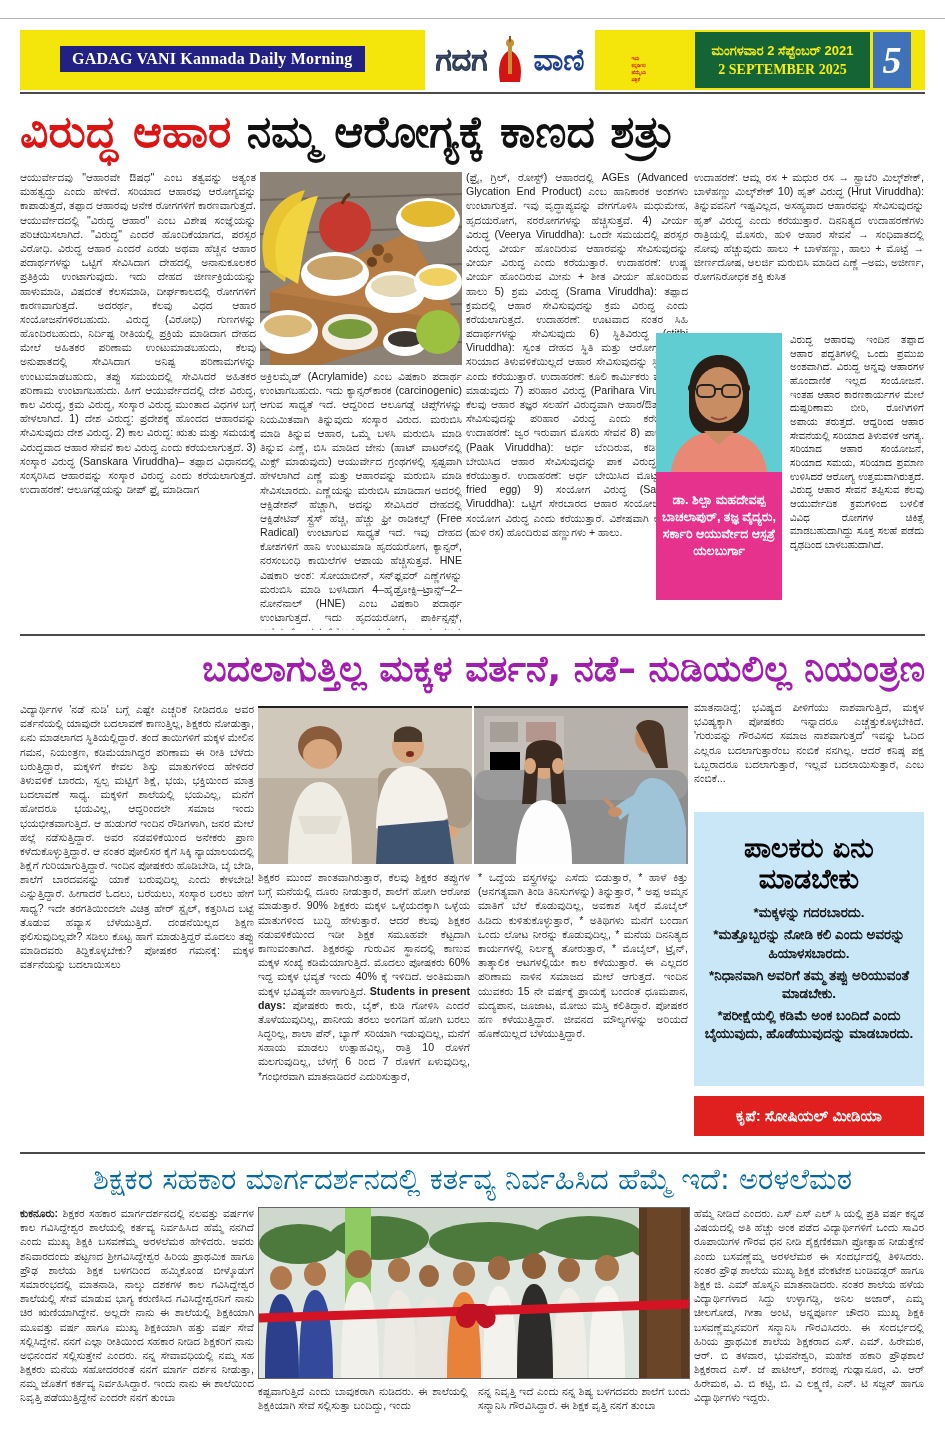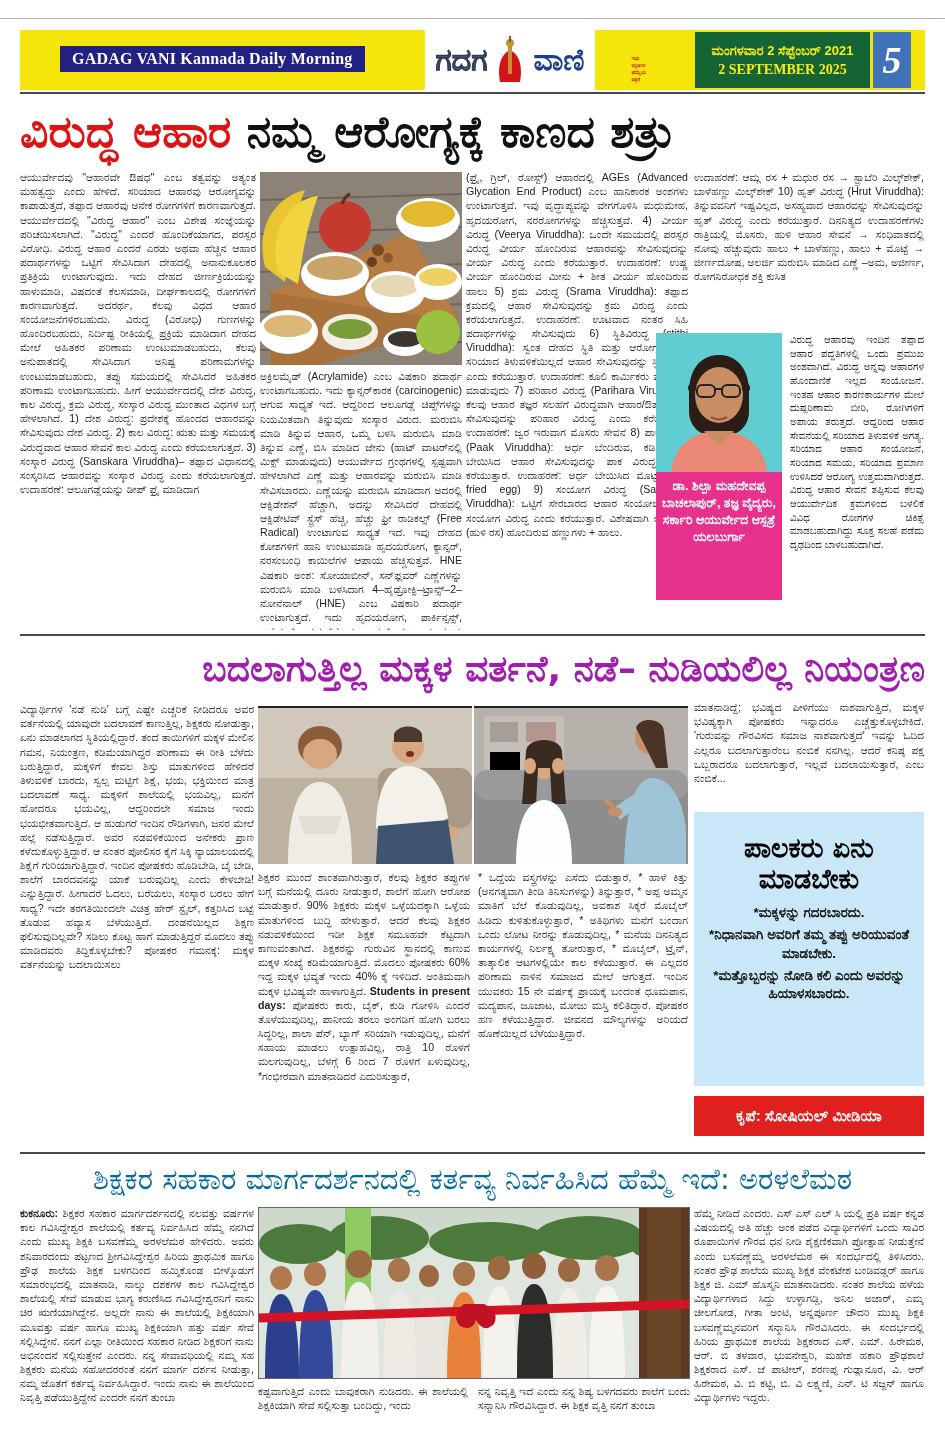--- a/index.html
+++ b/index.html
@@ -38,21 +38,21 @@
           font-family:"DejaVu Sans",sans-serif;white-space:nowrap;}
   
   .coltxt{position:absolute;font-size:10.6px;line-height:1.34;text-align:justify;
           color:#222;overflow:hidden;}
   .lead{font-weight:bold;}
   .svgph{position:absolute;overflow:hidden;}
   .svgph svg{display:block;}
   
   .doccap{position:absolute;left:656px;top:472px;width:126px;height:128px;background:#e6318d;
           color:#fff;font-weight:bold;font-size:12.5px;line-height:1.35;text-align:center;
-          padding:6px 4px;box-sizing:border-box;}
+          padding:20px 4px;box-sizing:border-box;}
   
   .bluebox{position:absolute;left:694px;top:812px;width:230px;height:274px;background:#c9e7f6;
            box-sizing:border-box;padding:20px 8px;text-align:center;overflow:hidden;}
   .bluebox .bt{font-size:27px;font-weight:bold;line-height:1.15;color:#000;
                font-family:"DejaVu Sans",sans-serif;margin-bottom:10px;}
   .bluebox .bp{font-size:13.5px;font-weight:bold;line-height:1.35;color:#111;margin:4px 0;}
   .redbox{position:absolute;left:694px;top:1096px;width:230px;height:40px;background:#e01f1f;
           color:#fff;font-weight:bold;font-size:15px;display:flex;align-items:center;
           justify-content:center;}
 </style>
@@ -208,22 +208,23 @@
   <span>ಪೋಷಕರು ಕಾರು, ಬೈಕ್, ಕುಡಿ ಗೋಳಿಸಿ ಎಂದರೆ ತೊಳೆಯುವುದಿಲ್ಲ, ಪಾನೀಯ ತರಲು ಅಂಗಡಿಗೆ ಹೋಗಿ ಬರಲು ಸಿದ್ಧರಿಲ್ಲ, ಶಾಲಾ ಪೆನ್, ಬ್ಯಾಗ್ ಸರಿಯಾಗಿ ಇಡುವುದಿಲ್ಲ, ಮನೆಗೆ ಸಹಾಯ ಮಾಡಲು ಉತ್ಸಾಹವಿಲ್ಲ, ರಾತ್ರಿ 10 ರೊಳಗೆ ಮಲಗುವುದಿಲ್ಲ, ಬೆಳಗ್ಗೆ 6 ರಿಂದ 7 ರೊಳಗೆ ಏಳುವುದಿಲ್ಲ, *ಗಂಭೀರವಾಗಿ ಮಾತನಾಡಿದರೆ ಎದುರಿಸುತ್ತಾರೆ,</span>
 </div>
 
 <div class="coltxt" style="left:478px;top:870px;width:210px;height:278px;">* ಒದ್ದೆಯ ವಸ್ತ್ರಗಳನ್ನು ಎಸೆದು ಬಿಡುತ್ತಾರೆ, * ಹಾಳೆ ಕಿತ್ತು (ಅನಗತ್ಯವಾಗಿ ತಿಂಡಿ ತಿನಿಸುಗಳನ್ನು) ತಿನ್ನುತ್ತಾರೆ, * ಅಪ್ಪ ಅಮ್ಮನ ಮಾತಿಗೆ ಬೆಲೆ ಕೊಡುವುದಿಲ್ಲ, ಅವಕಾಶ ಸಿಕ್ಕರೆ ಮೊಬೈಲ್ ಹಿಡಿದು ಕುಳಿತುಕೊಳ್ಳುತ್ತಾರೆ, * ಅತಿಥಿಗಳು ಮನೆಗೆ ಬಂದಾಗ ಒಂದು ಲೋಟ ನೀರನ್ನು ಕೊಡುವುದಿಲ್ಲ, * ಮನೆಯ ದಿನನಿತ್ಯದ ಕಾರ್ಯಗಳಲ್ಲಿ ನಿರ್ಲಕ್ಷ್ಯ ತೋರುತ್ತಾರೆ, * ಮೊಬೈಲ್, ಟ್ರೈನ್, ತಾತ್ಕಾಲಿಕ ಆಟಗಳಲ್ಲಿಯೇ ಕಾಲ ಕಳೆಯುತ್ತಾರೆ. ಈ ಎಲ್ಲದರ ಪರಿಣಾಮ ನಾಳಿನ ಸಮಾಜದ ಮೇಲೆ ಆಗುತ್ತದೆ. ಇಂದಿನ ಯುವಕರು 15 ನೇ ವರ್ಷಕ್ಕೆ ಪ್ರಾಯಕ್ಕೆ ಬಂದಂತೆ ಧೂಮಪಾನ, ಮದ್ಯಪಾನ, ಜೂಜಾಟ, ಮೋಜು ಮಸ್ತಿ ಕಲಿತಿದ್ದಾರೆ. ಪೋಷಕರ ಹಣ ಕಳೆಯುತ್ತಿದ್ದಾರೆ. ಜೀವನದ ಮೌಲ್ಯಗಳನ್ನು ಅರಿಯದೆ ಹೊಣೆಯಿಲ್ಲದೆ ಬೆಳೆಯುತ್ತಿದ್ದಾರೆ.</div>
 
 <div class="coltxt" style="left:694px;top:700px;width:230px;height:108px;">ಮಾತನಾಡಿದ್ದೆ; ಭವಿಷ್ಯದ ಪೀಳಿಗೆಯು ನಾಶವಾಗುತ್ತಿದೆ, ಮಕ್ಕಳ ಭವಿಷ್ಯಕ್ಕಾಗಿ ಪೋಷಕರು ಇನ್ನಾದರೂ ಎಚ್ಚೆತ್ತುಕೊಳ್ಳಬೇಕಿದೆ. 'ಗುರುವನ್ನು ಗೌರವಿಸದ ಸಮಾಜ ನಾಶವಾಗುತ್ತದೆ' ಇವನ್ನು ಓದಿದ ಎಲ್ಲರೂ ಬದಲಾಗುತ್ತಾರೆಂಬ ನಂಬಿಕೆ ನನಗಿಲ್ಲ. ಆದರೆ ಕನಿಷ್ಠ ಪಕ್ಷ ಒಬ್ಬರಾದರೂ ಬದಲಾಗುತ್ತಾರೆ, ಇಲ್ಲವೆ ಬದಲಾಯಿಸುತ್ತಾರೆ, ಎಂಬ ನಂಬಿಕೆ...</div>
 
 <div class="bluebox">
   <div class="bt">ಪಾಲಕರು ಏನು ಮಾಡಬೇಕು</div>
   <div class="bp">*ಮಕ್ಕಳನ್ನು ಗದರಬಾರದು.</div>
+  <div class="bp">*ಮತ್ತೊಬ್ಬರನ್ನು ನೋಡಿ ಕಲಿ ಎಂದು ಅವರನ್ನು ಹಿಯಾಳಸಬಾರದು.</div>
   <div class="bp">*ನಿಧಾನವಾಗಿ ಅವರಿಗೆ ತಮ್ಮ ತಪ್ಪು ಅರಿಯುವಂತೆ ಮಾಡಬೇಕು.</div>
-  <div class="bp">*ಮತ್ತೊಬ್ಬರನ್ನು ನೋಡಿ ಕಲಿ ಎಂದು ಅವರನ್ನು ಹಿಯಾಳಸಬಾರದು.</div>
+  <div class="bp">*ಪರೀಕ್ಷೆಯಲ್ಲಿ ಕಡಿಮೆ ಅಂಕ ಬಂದಿದೆ ಎಂದು ಬೈಯುವುದು, ಹೊಡೆಯುವುದನ್ನು ಮಾಡಬಾರದು.</div>
 </div>
 
 <div class="redbox">ಕೃಪೆ: ಸೋಷಿಯಲ್ ಮೀಡಿಯಾ</div>
 
 <div class="rule" style="top:1152px;"></div>
 
 <div class="h3line">ಶಿಕ್ಷಕರ ಸಹಕಾರ ಮಾರ್ಗದರ್ಶನದಲ್ಲಿ ಕರ್ತವ್ಯ ನಿರ್ವಹಿಸಿದ ಹೆಮ್ಮೆ ಇದೆ: ಅರಳಲೆಮಠ</div>
 
 <div class="coltxt" style="left:20px;top:1206px;width:234px;height:240px;">
   <span class="lead">ಕುಕನೂರು:</span>

